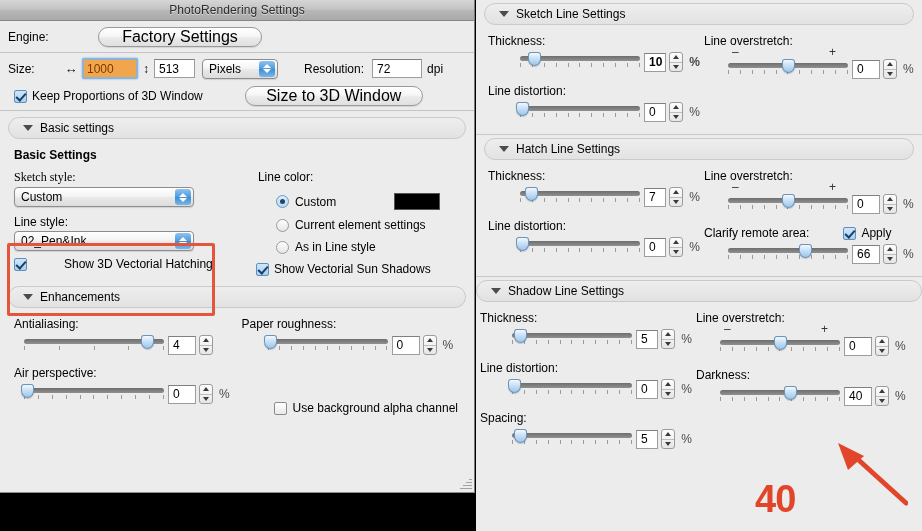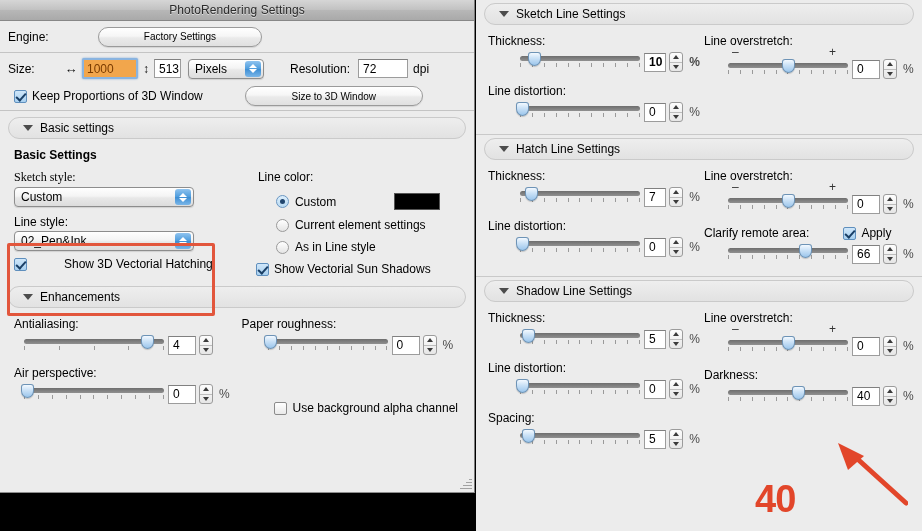--- a/index.html
+++ b/index.html
@@ -72,21 +72,21 @@
   .popup .arrows i.up { border-bottom: 4px solid #fff; margin-bottom: 1px; }
   .popup .arrows i.dn { border-top: 4px solid #fff; }
 
   
   .pushbtn {
     height: 20px;
     background: linear-gradient(to bottom,#ffffff 0%,#f6f6f6 45%,#eaeaea 55%,#e0e0e0 100%);
     border: 1px solid #9a9a9a;
     border-radius: 10px;
     display: flex; align-items: center; justify-content: center;
-    font-size: 10px;
+    font-size: 16px;
     box-shadow: 0 1px 1px rgba(0,0,0,.10);
     cursor: default;
   }
 
   
   .tfield {
     height: 19px;
     background: #fff;
     border: 1px solid #9c9c9c;
     border-top-color: #808080;
@@ -269,21 +269,21 @@
 
       <div class="hr" style="margin:0 -8px;"></div>
 
       <div class="row" style="height:31px;">
         <span class="lbl" style="width:52px;">Size:</span>
         <span style="font-size:13px;color:#111;width:22px;text-align:center;">↔</span>
         <div class="tfield focused" style="width:56px;">
           <span>1000</span>
         </div>
         <span style="font-size:12px;color:#111;width:16px;text-align:center;">↕</span>
-        <div class="tfield" style="width:27px;">
+        <div class="tfield" style="width:41px;">
           <span>513</span>
         </div>
         <div class="popup" style="width:76px; margin-left:7px;">
           <span>Pixels</span>
           <span class="arrows">
               <i class="up"></i>
               <i class="dn"></i>
             </span>
         </div>
         <span class="lbl" style="margin-left:26px;">Resolution:</span>
@@ -754,21 +754,21 @@
                 </div>
             </div>
             <span class="pct" style="margin-left:6px;">%</span>
           </div>
         </div>
       </div>
     </div>
 
     <div class="sec-sep" style="margin-top:11px;"></div>
 
-    <div class="rsec" style="padding:0 8px;">
+    <div class="rsec" style="padding:0 0;">
       <div class="group-head" style="margin-top:3px;">
         <span class="tri"></span>
         <span>Shadow Line Settings</span>
       </div>
 
       <div style="display:flex;">
         <div style="width:216px;">
           <div class="lbl" style="margin:9px 0 0 4px;">Thickness:</div>
           <div class="row" style="margin:3px 0 0 36px;">
             <div class="slider" style="width:120px;">

